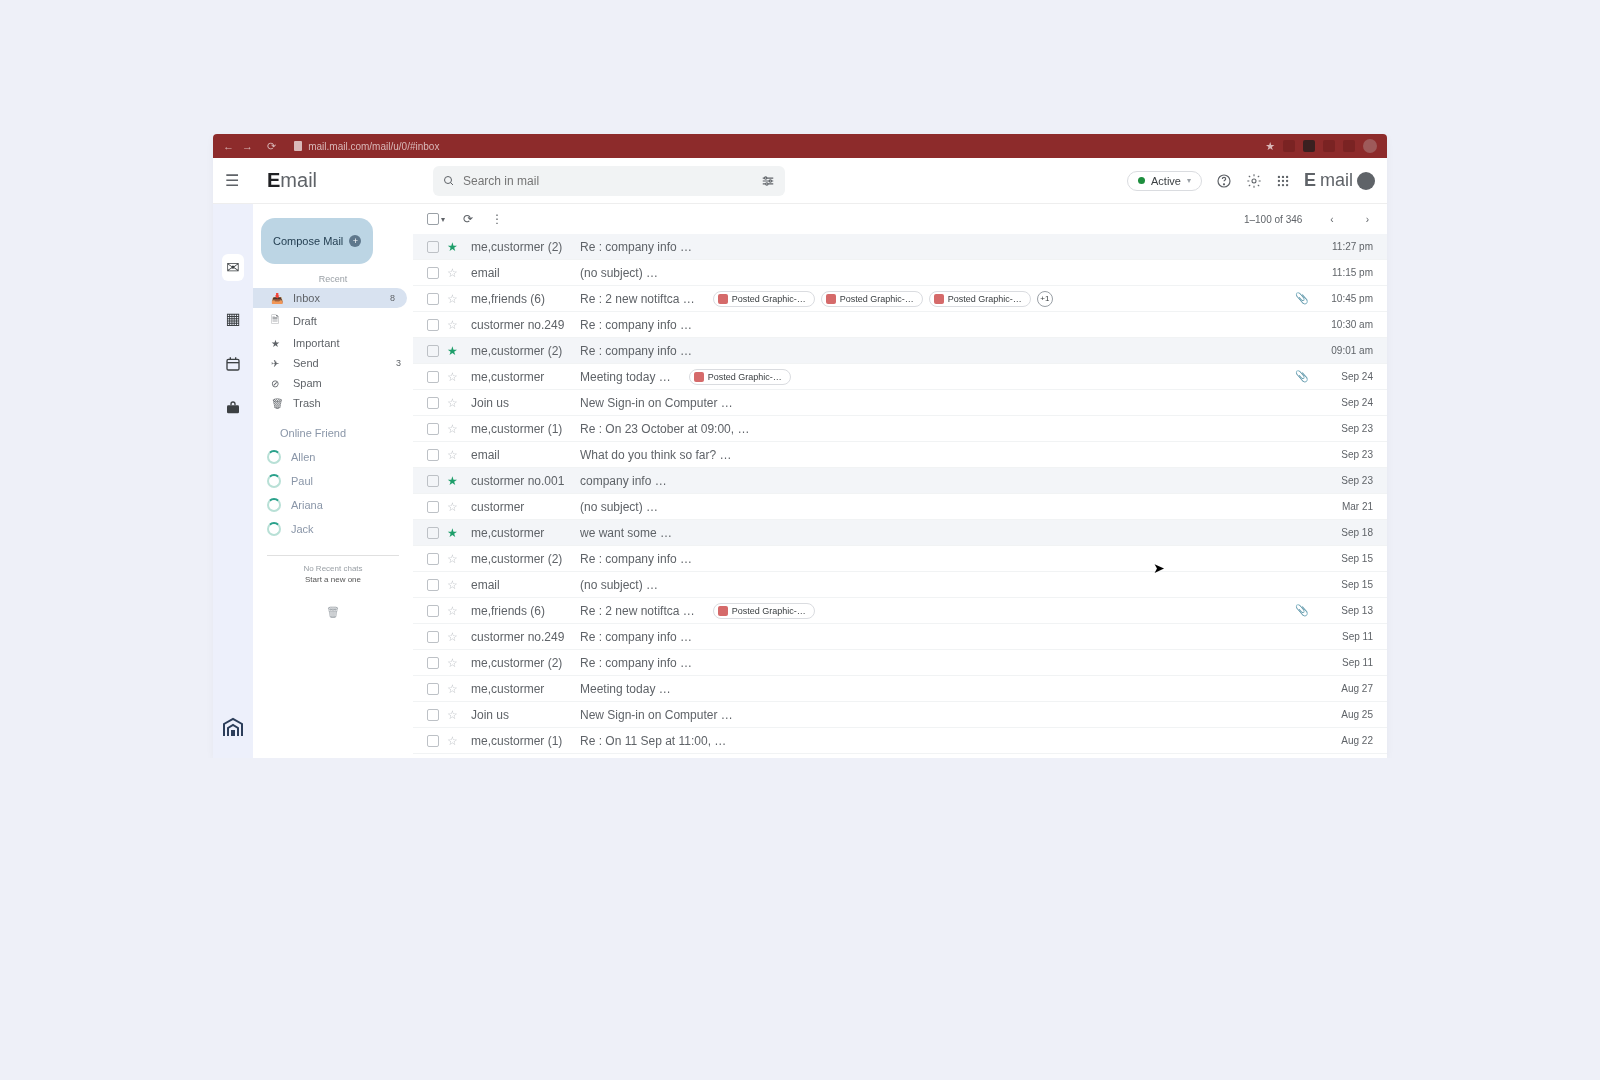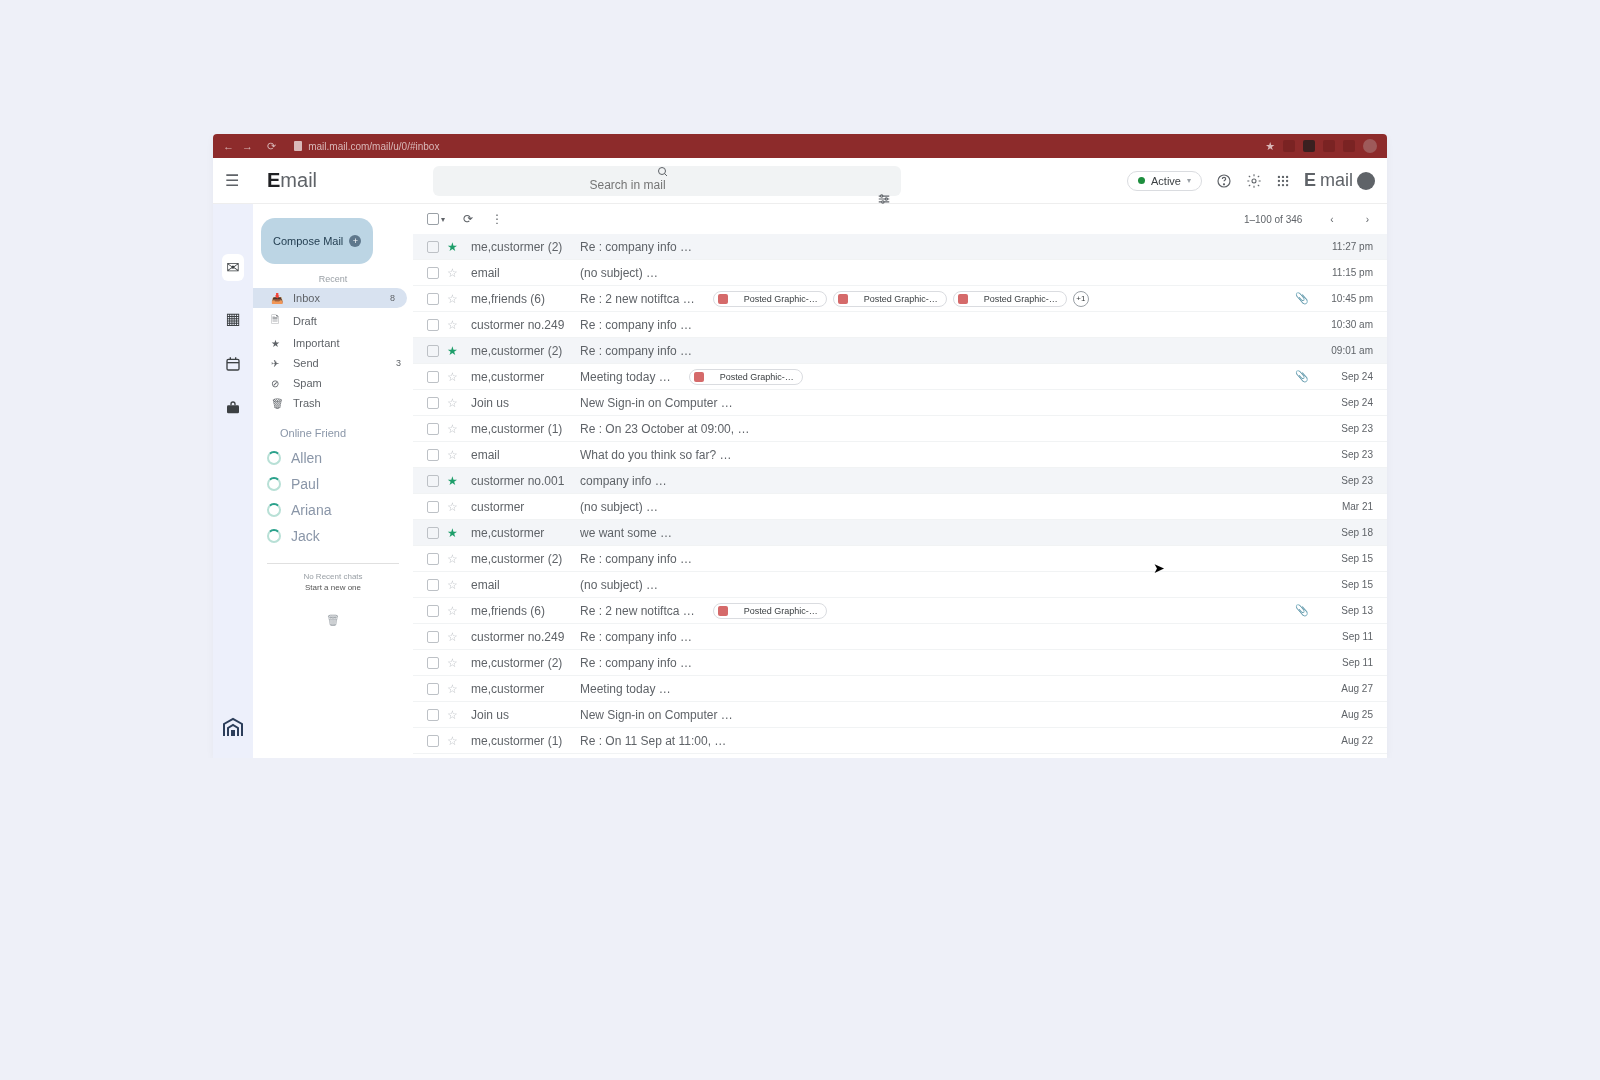--- a/index.html
+++ b/index.html
@@ -14,21 +14,21 @@
 .browser-bar .lock { width: 8px; height: 10px; background: currentColor; border-radius: 1px; position: relative; }
 .browser-bar .right-icons { display: flex; gap: 8px; align-items: center; }
 .browser-bar .ric { width: 12px; height: 12px; background: #7a2323; border-radius: 2px; }
 .browser-bar .avatar { width: 14px; height: 14px; background: #9e5a5a; border-radius: 50%; }
 
 
 .header { height: 46px; display: flex; align-items: center; padding: 0 12px; border-bottom: 1px solid #eee; }
 .menu-btn { width: 20px; cursor: pointer; color: #5f6368; font-size: 16px; }
 .logo { margin-left: 22px; font-size: 20px; color: #5f6368; font-family: Georgia, serif; }
 .logo b { color: #202124; }
-.search-box { margin-left: 116px; width: 468px; height: 30px; background: #f1f3f4; border-radius: 6px; display: flex; align-items: center; padding: 0 10px; color: #5f6368; font-size: 12px; flex-direction: column; }
+.search-box { margin-left: 116px; width: 352px; height: 30px; background: #f1f3f4; border-radius: 6px; display: flex; align-items: center; padding: 0 10px; color: #5f6368; font-size: 12px; }
 .search-box input { border: none; background: none; flex: 1; font-size: 12px; outline: none; }
 .search-box .sliders { margin-left: auto; cursor: pointer; }
 .hdr-right { margin-left: auto; display: flex; align-items: center; gap: 14px; }
 .status-pill { border: 1px solid #dadce0; border-radius: 12px; padding: 3px 10px; display: flex; align-items: center; gap: 6px; font-size: 11px; color: #3c4043; cursor: pointer; }
 .status-dot { width: 7px; height: 7px; background: #1e8e3e; border-radius: 50%; }
 .hdr-ic { color: #5f6368; font-size: 14px; cursor: pointer; }
 .brand-right { font-size: 18px; color: #5f6368; font-family: Georgia, serif; display: flex; align-items: center; gap: 4px; }
 .brand-right .av { width: 18px; height: 18px; background: #5f6368; border-radius: 50%; }
 
 
@@ -40,21 +40,21 @@
 .sidebar { width: 160px; padding: 10px 0 0 0; font-size: 11px; color: #5f6368; }
 .compose { margin: 4px 8px 10px 8px; background: #bcd5e4; border-radius: 14px; padding: 17px 12px; font-size: 11px; color: #1f3a4d; display: flex; align-items: center; gap: 6px; cursor: pointer; width: fit-content; }
 .compose .plus { width: 12px; height: 12px; background: #5f788c; border-radius: 50%; color: #fff; display: flex; align-items: center; justify-content: center; font-size: 9px; }
 .folders-label { text-align: center; font-size: 9px; color: #9aa0a6; margin-bottom: 4px; }
 .folder { display: flex; align-items: center; padding: 4px 12px 4px 18px; cursor: pointer; }
 .folder.active { background: #d8e2f0; border-radius: 0 12px 12px 0; margin-right: 6px; }
 .folder .f-ic { width: 12px; font-size: 10px; color: #5f6368; margin-right: 10px; }
 .folder .f-label { flex: 1; }
 .folder .f-count { font-size: 9px; color: #5f6368; }
 .online-hdr { margin: 14px 0 6px 27px; font-size: 11px; color: #8a96a8; }
-.friend { display: flex; align-items: center; gap: 10px; padding: 5px 0 5px 14px; font-size: 14px; color: #8a96a8; }
+.friend { display: flex; align-items: center; gap: 10px; padding: 5px 0 5px 14px; font-size: 11px; color: #8a96a8; }
 .friend .ring { width: 14px; height: 14px; border: 2px solid #b8e0d6; border-top-color: #2aa18b; border-radius: 50%; }
 .sep { margin: 14px 14px 8px 14px; border-top: 1px solid #e0e0e0; }
 .no-chats { font-size: 8px; color: #9aa0a6; text-align: center; }
 .start-one { font-size: 8px; color: #555; text-align: center; font-weight: 500; margin-top: 2px; }
 .trash-ic { text-align: center; margin-top: 22px; color: #9aa0a6; font-size: 11px; }
 
 
 .list-area { flex: 1; display: flex; flex-direction: column; }
 .toolbar { height: 30px; display: flex; align-items: center; padding: 0 14px; color: #5f6368; font-size: 12px; }
 .toolbar .cb { width: 12px; height: 12px; border: 1.5px solid #9aa0a6; border-radius: 2px; cursor: pointer; }
@@ -68,21 +68,21 @@
 .rows::-webkit-scrollbar { width: 6px; }
 .rows::-webkit-scrollbar-thumb { background: #c4c7cc; border-radius: 3px; }
 .row { display: flex; align-items: center; padding: 0 14px; height: 26px; border-bottom: 1px solid #f1f3f4; font-size: 12px; color: #5f6368; }
 .row.shaded { background: #f3f5f8; }
 .row .cb { width: 12px; height: 12px; border: 1.5px solid #bdc1c6; border-radius: 2px; cursor: pointer; flex-shrink: 0; }
 .row .star { width: 14px; margin-left: 8px; color: #bdc1c6; cursor: pointer; font-size: 12px; flex-shrink: 0; }
 .row .star.on { color: #1e9e6a; }
 .row .from { width: 105px; margin-left: 10px; white-space: nowrap; overflow: hidden; text-overflow: ellipsis; flex-shrink: 0; }
 .row .subj { margin-left: 4px; white-space: nowrap; overflow: hidden; text-overflow: ellipsis; flex-shrink: 0; }
 .row .chips { margin-left: 18px; display: flex; gap: 6px; align-items: center; flex-shrink: 0; }
-.chip { border: 1px solid #dadce0; border-radius: 10px; padding: 2px 8px 2px 4px; font-size: 9px; display: flex; align-items: center; gap: 16px; color: #3c4043; background: #fff; }
+.chip { border: 1px solid #dadce0; border-radius: 10px; padding: 2px 8px 2px 4px; font-size: 9px; display: flex; align-items: center; gap: 4px; color: #3c4043; background: #fff; }
 .chip .ci { width: 10px; height: 10px; background: #d56a6a; border-radius: 2px; }
 .chip-more { border: 1px solid #9aa0a6; border-radius: 50%; width: 16px; height: 16px; display: flex; align-items: center; justify-content: center; font-size: 8px; color: #3c4043; }
 .row .spacer { flex: 1; }
 .row .clip { color: #9aa0a6; font-size: 11px; margin-right: 10px; }
 .row .time { width: 54px; text-align: right; font-size: 10px; color: #5f6368; flex-shrink: 0; }
 
 .cursor { position: absolute; left: 740px; top: 326px; font-size: 14px; color: #000; pointer-events: none; }
 
 svg { display: block; }
 </style>

